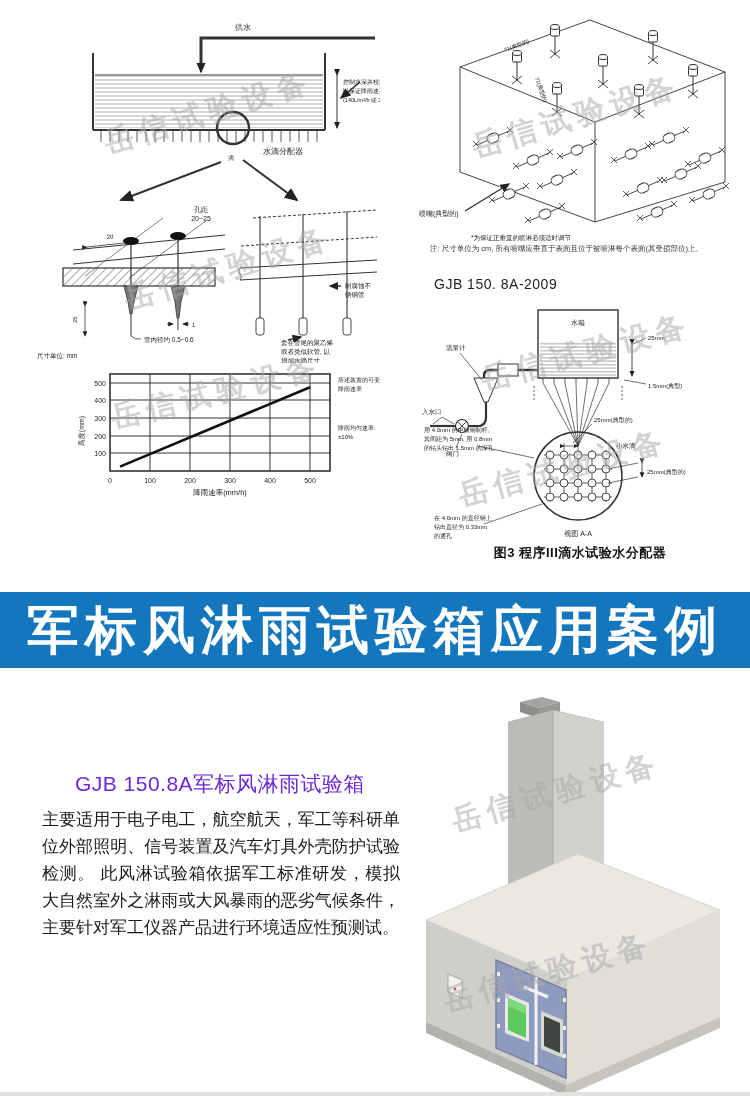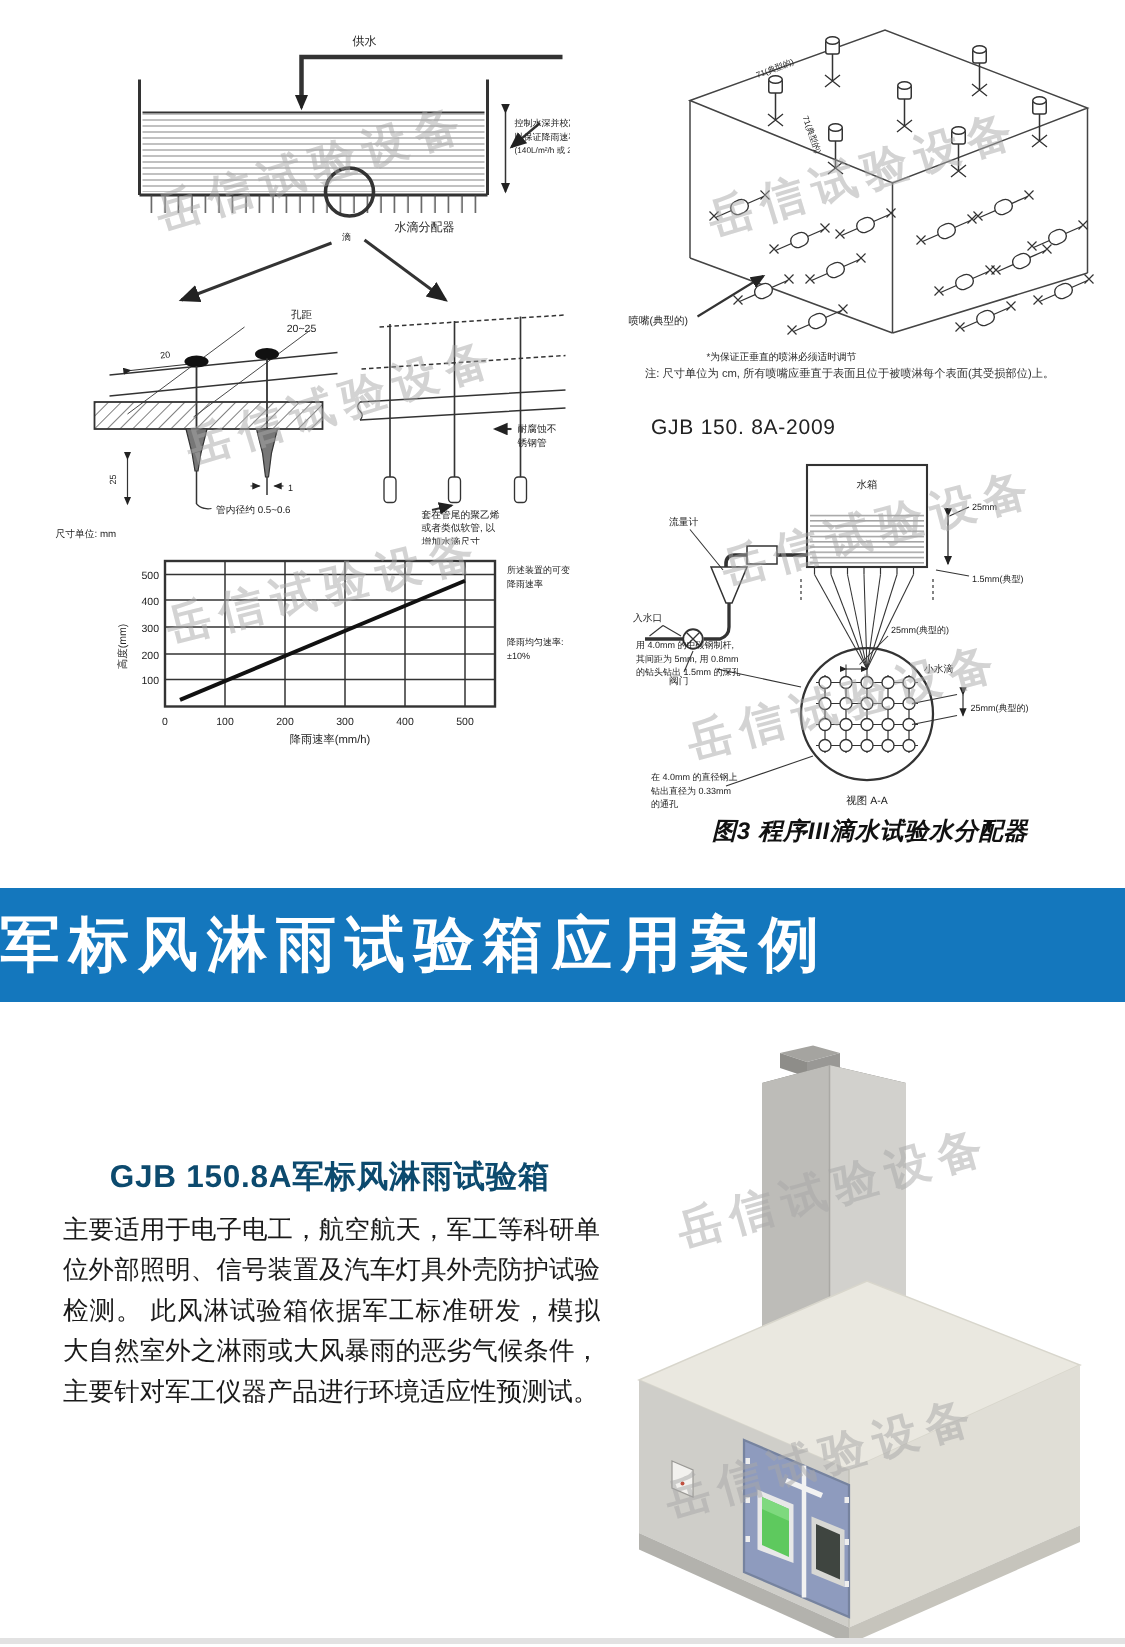--- a/index.html
+++ b/index.html
@@ -3,26 +3,26 @@
 <meta charset="utf-8">
 <style>
   * { margin:0; padding:0; box-sizing:border-box; }
   body { background:#fff; font-family:"Liberation Sans", sans-serif; }
   .page { position:relative; width:750px; height:1098px; background:#ffffff; overflow:hidden; }
   .abs { position:absolute; }
   svg text { fill:#222; font-family:"Liberation Sans", sans-serif; }
   .t5 { font-size:5.5px; } .t6 { font-size:6px; } .t65 { font-size:6.5px; }
   .t7 { font-size:7px; } .t75 { font-size:7.5px; } .t8 { font-size:8px; }
   .fig-caption { font-size:13px; font-weight:bold; color:#111; text-align:center; letter-spacing:1px; }
-  .fig-caption-sm { font-size:16px; font-weight:bold; color:#111; text-align:center; letter-spacing:0.5px;font-style:italic; }
+  .fig-caption-sm { font-size:13px; font-weight:bold; color:#111; text-align:center; letter-spacing:0.5px; }
   .footnote { font-size:7.5px; color:#333; }
   .gjb-header { font-size:14px; color:#222; letter-spacing:0.5px; }
   .banner { left:0; top:592px; width:750px; height:76px; background:#1477bd; }
-  .banner h1 { color:#ffffff; font-size:40px; font-weight:bold; line-height:76px; letter-spacing:6px; }
-  .case-title { left:40px; top:770px; width:360px; text-align:center; font-size:21px; font-weight:bold; color:#0c4a6e; letter-spacing:0.5px; }
+  .banner h1 { color:#ffffff; font-size:52px; font-weight:bold; text-align:center; line-height:76px; letter-spacing:6px; }
+  .case-title { left:40px; top:770px; width:360px; text-align:center; font-size:21px; font-weight:normal; color:#6d28d9; letter-spacing:0.5px; }
   .case-body { left:42px; top:806px; width:358px; font-size:17px; line-height:27px; color:#1a1a1a; text-align:justify; }
   .wm { color:#a8a8a8; opacity:0.5; font-size:30px; letter-spacing:6px; font-weight:bold; white-space:nowrap; pointer-events:none; }
   .bottom-line { left:0; top:1092px; width:750px; height:4px; background:#e2e2e2; }
 </style>
 </head>
 <body>
 
 <div class="page">
 
   <svg class="abs" style="left:25px; top:18px;" width="355" height="345" viewBox="0 0 355 345">

